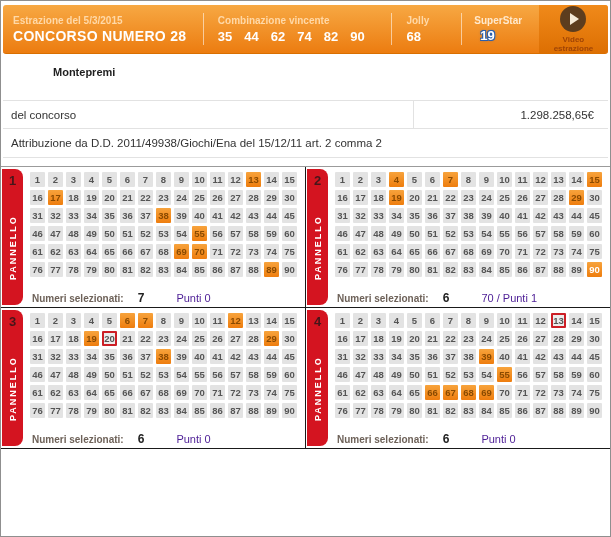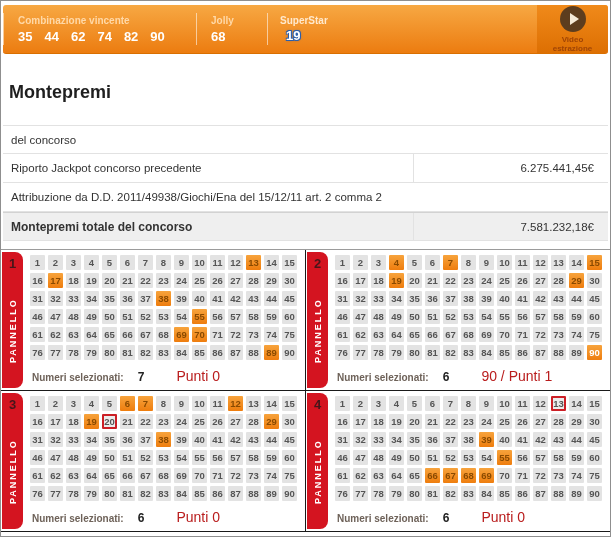--- a/index.html
+++ b/index.html
@@ -52,21 +52,21 @@
     background: #5d3d1e; display: flex; align-items: center; justify-content: center;
   }
   .play-tri {
     width: 0; height: 0; margin-left: 3px;
     border-top: 6px solid transparent; border-bottom: 6px solid transparent;
     border-left: 9px solid #f5ead8;
   }
   .video-label { font-size: 8px; line-height: 9px; color: #a04405; font-weight: bold; text-align: center; margin-top: 3px; }
 
   
-  .mp-title { font-size: 18px; font-weight: 600; color: #1f1f1f; padding: 28px 8px 14px 8px; }
+  .mp-title { font-size: 11px; font-weight: 600; color: #1f1f1f; padding: 12px 8px 14px 8px; margin-left: 44px; }
   .mp-table { margin: 8px 2px; }
   .mp-row {
     display: flex; align-items: stretch; height: 29px;
     border-bottom: 1px solid #e2e2e2; font-size: 11.5px; color: #333;
   }
   .mp-row:first-child { border-top: 1px solid #e2e2e2; }
   .mp-label { flex: 1; display: flex; align-items: center; padding-left: 8px; }
   .mp-value {
     width: 195px; display: flex; align-items: center; justify-content: flex-end;
     padding-right: 14px; border-left: 1px solid #e2e2e2;
@@ -101,31 +101,35 @@
     grid-auto-rows: 15px; gap: 3px;
   }
   .cell {
     background: #e3e3e3; color: #555; font-size: 9.5px; font-weight: bold;
     display: flex; align-items: center; justify-content: center;
     border-radius: 1px; cursor: pointer;
   }
   .cell.sel { background: linear-gradient(#f7a33c, #ee7d0e); color: #8a4a00; }
   .cell.match { background: linear-gradient(#f7a33c, #ee7d0e); color: #fff; }
   .cell.boxed { border: 2px solid #cc1f26; background: #ececec; color: #555; }
-  .panel-footer { display: flex; align-items: baseline; margin-top: 8px; padding-left: 2px; }
+  .panel-footer { display: flex; align-items: baseline; margin-top: 14px; padding-left: 2px; }
   .numsel-label { font-size: 10px; font-weight: bold; color: #6e6259; }
   .numsel-count { font-size: 12px; font-weight: bold; color: #222; margin-left: 14px; }
-  .punti { font-size: 14px; color: #b91c1c; margin-left: 32px; }
+  .punti { font-size: 11px; color: #4c1d95; margin-left: 32px; }
 </style>
 </head>
 <body>
 
 <div class="page">
 
   <div class="topbar">
+    <div class="hsec hsec-left">
+      <div class="estrazione">Estrazione del 5/3/2015</div>
+      <div class="concorso">CONCORSO NUMERO 28</div>
+    </div>
     <div class="hdiv"></div>
     <div class="hsec hsec-comb">
       <div class="hlabel">Combinazione vincente</div>
       <div class="winnums">
           <span>35</span>
           <span>44</span>
           <span>62</span>
           <span>74</span>
           <span>82</span>
           <span>90</span>
@@ -149,31 +153,24 @@
         <span>Video</span><br>
         <span>estrazione</span>
       </span>
     </button>
   </div>
 
   <div class="mp-title">Montepremi</div>
   <div class="mp-table">
     <div class="mp-row">
       <div class="mp-label">del concorso</div>
-    </div>
-    <div class="mp-row">
-      <div class="mp-label">Riporto Jackpot concorso precedente</div>
-      <div class="mp-value">6.275.441,45€</div>
+      <div class="mp-value">1.298.258,65€</div>
     </div>
     <div class="mp-row">
       <div class="mp-label">Attribuzione da D.D. 2011/49938/Giochi/Ena del 15/12/11 art. 2 comma 2</div>
-    </div>
-    <div class="mp-row total">
-      <div class="mp-label">Montepremi totale del concorso</div>
-      <div class="mp-value">7.581.232,18€</div>
     </div>
   </div>
 
   <div class="panels">
     <div class="panel">
       <div class="strip">
         <div class="strip-num">1</div>
         <div class="strip-word">PANNELLO</div>
       </div>
       <div class="panel-body">
@@ -370,21 +367,21 @@
             <div class="cell">85</div>
             <div class="cell">86</div>
             <div class="cell">87</div>
             <div class="cell">88</div>
             <div class="cell">89</div>
             <div class="cell match">90</div>
           </div>
         <div class="panel-footer">
           <span class="numsel-label">Numeri selezionati:</span>
           <span class="numsel-count">6</span>
-          <span class="punti">90 / Punti 1</span>
+          <span class="punti">70 / Punti 1</span>
         </div>
       </div>
     </div>
     <div class="panel">
       <div class="strip">
         <div class="strip-num">3</div>
         <div class="strip-word">PANNELLO</div>
       </div>
       <div class="panel-body">
         <div class="grid">

